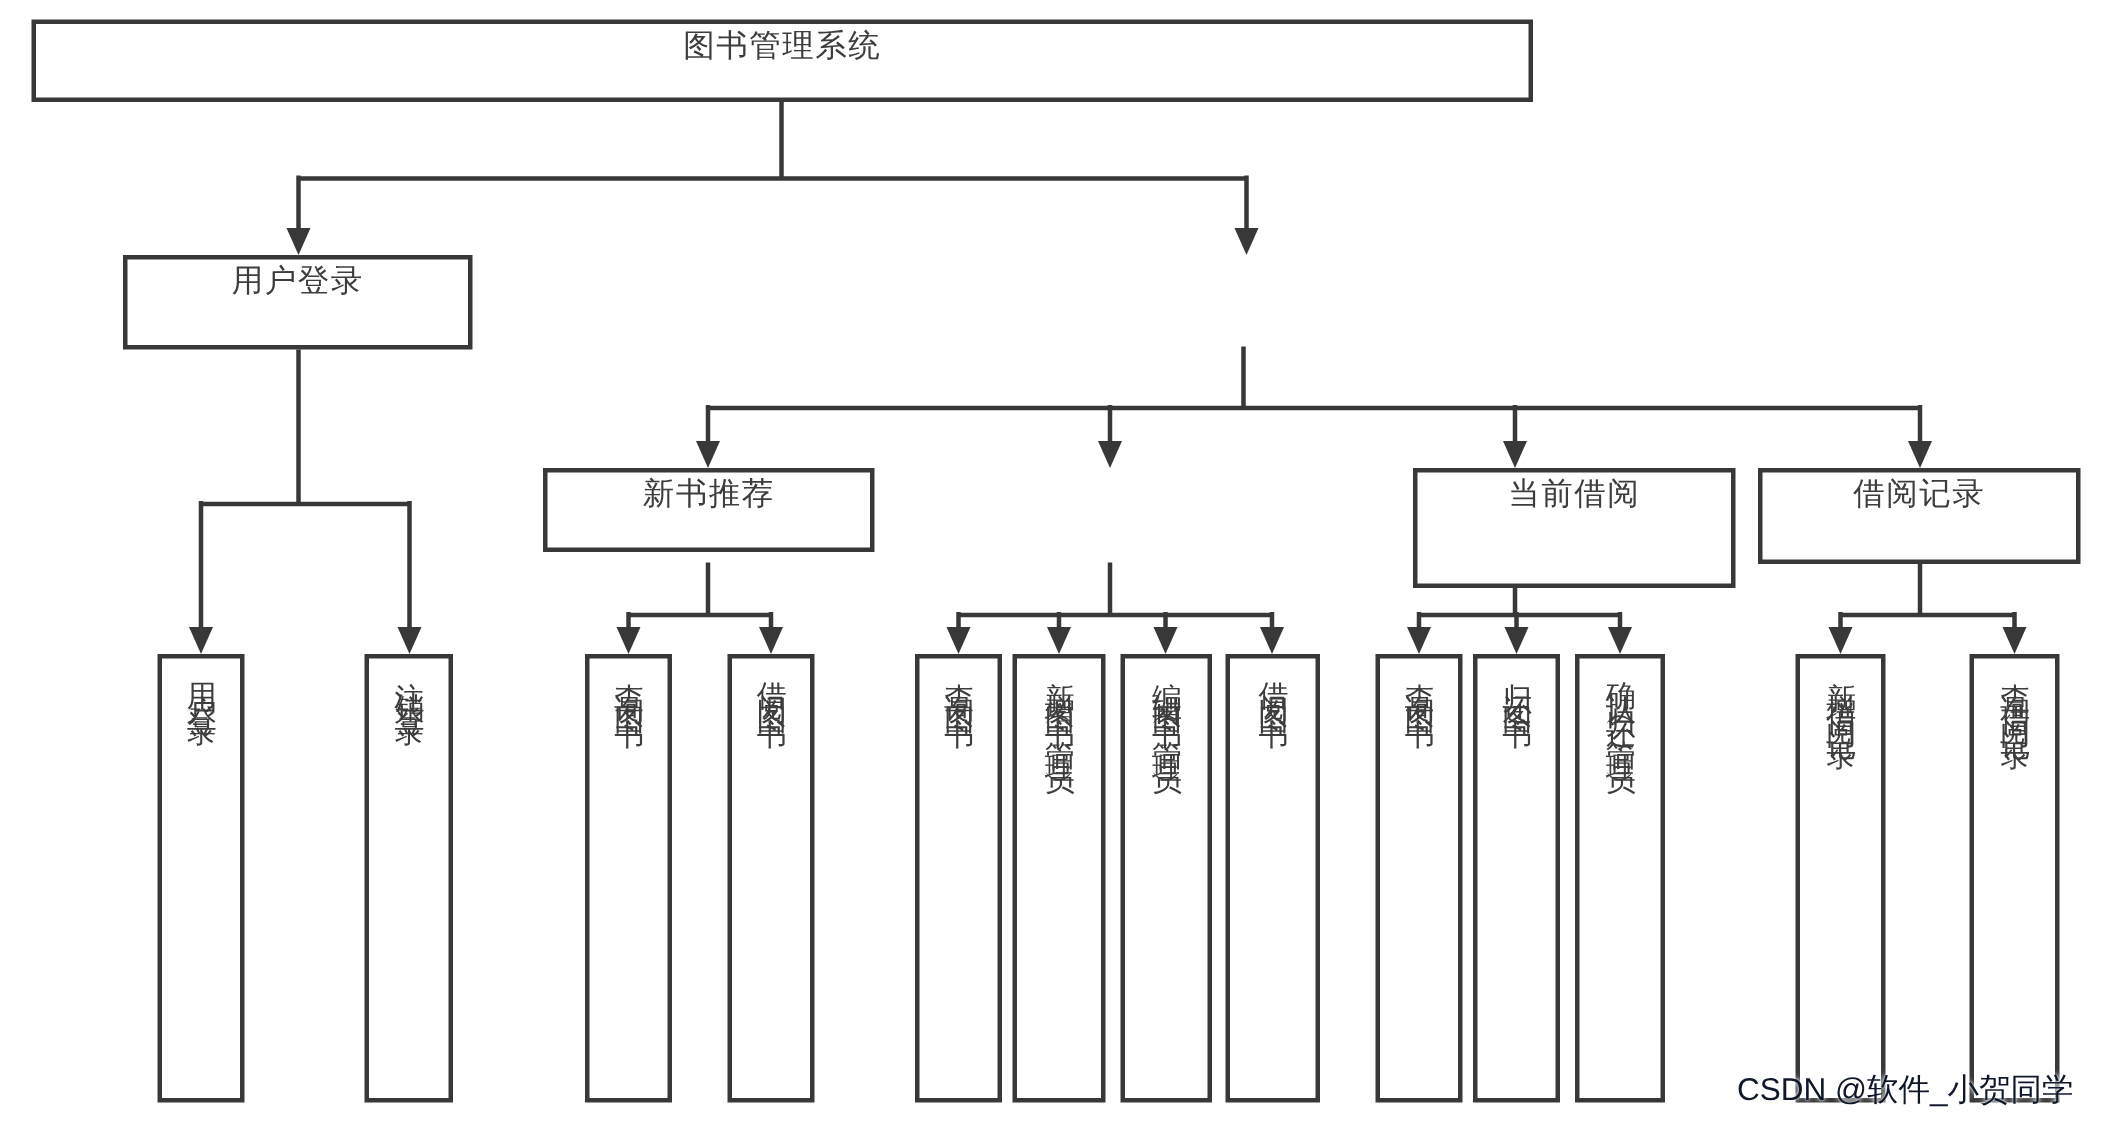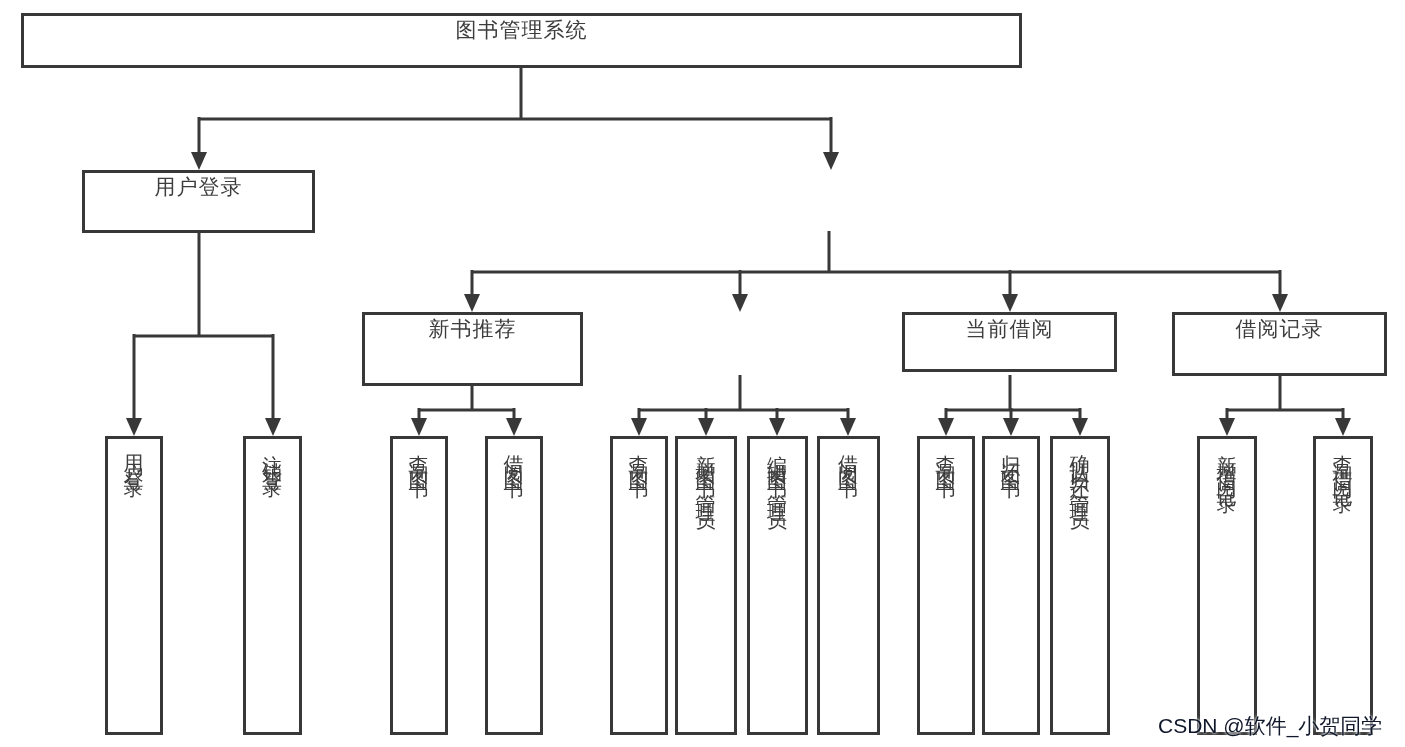--- a/index.html
+++ b/index.html
@@ -60,24 +60,24 @@
   </svg>
 
   <div class="node hbox" style="left:21px;top:13px;width:1001px;height:55px">
     <span>图书管理系统</span>
   </div>
 
   <div class="node hbox" style="left:82px;top:170px;width:233px;height:63px">
     <span>用户登录</span>
   </div>
 
-  <div class="node hbox" style="left:362px;top:312px;width:221px;height:74px">
+  <div class="node hbox" style="left:362px;top:312px;width:221px;height:56px">
     <span>新书推荐</span>
   </div>
-  <div class="node hbox" style="left:902px;top:312px;width:215px;height:60px">
+  <div class="node hbox" style="left:942px;top:312px;width:215px;height:80px">
     <span>当前借阅</span>
   </div>
   <div class="node hbox" style="left:1172px;top:312px;width:215px;height:64px">
     <span>借阅记录</span>
   </div>
 
   <div class="node vbox" style="left:105px;top:436px;width:58px;height:299px">
     <span class="vtext">用户登录</span>
   </div>
   <div class="node vbox" style="left:243px;top:436px;width:59px;height:299px">

